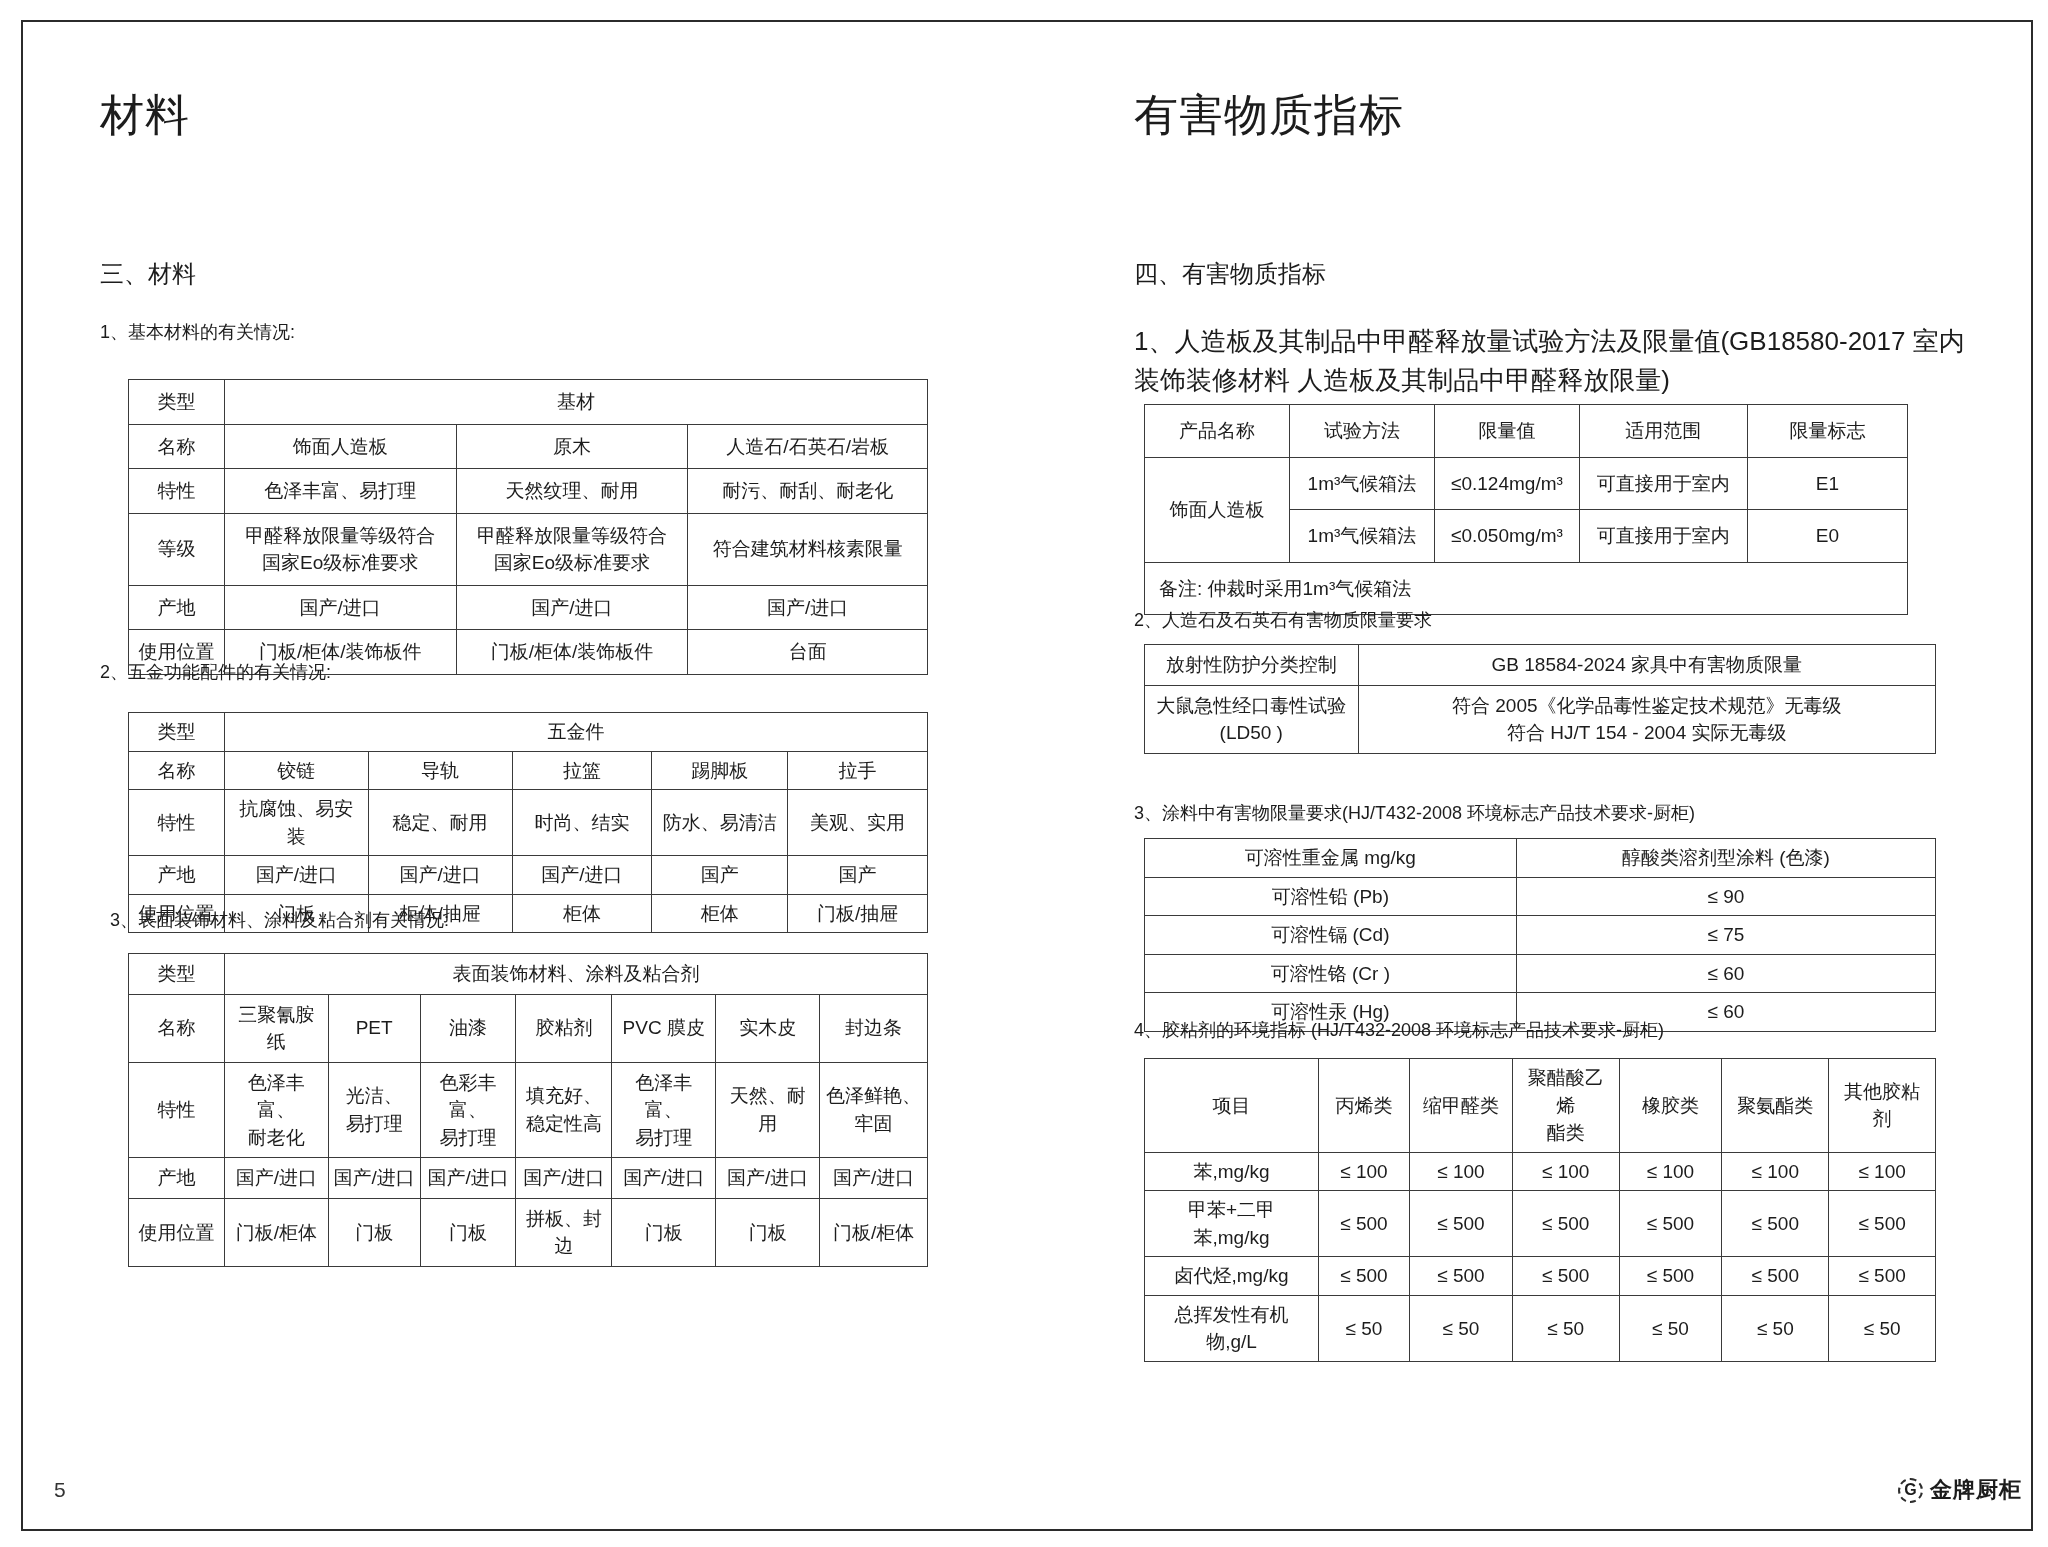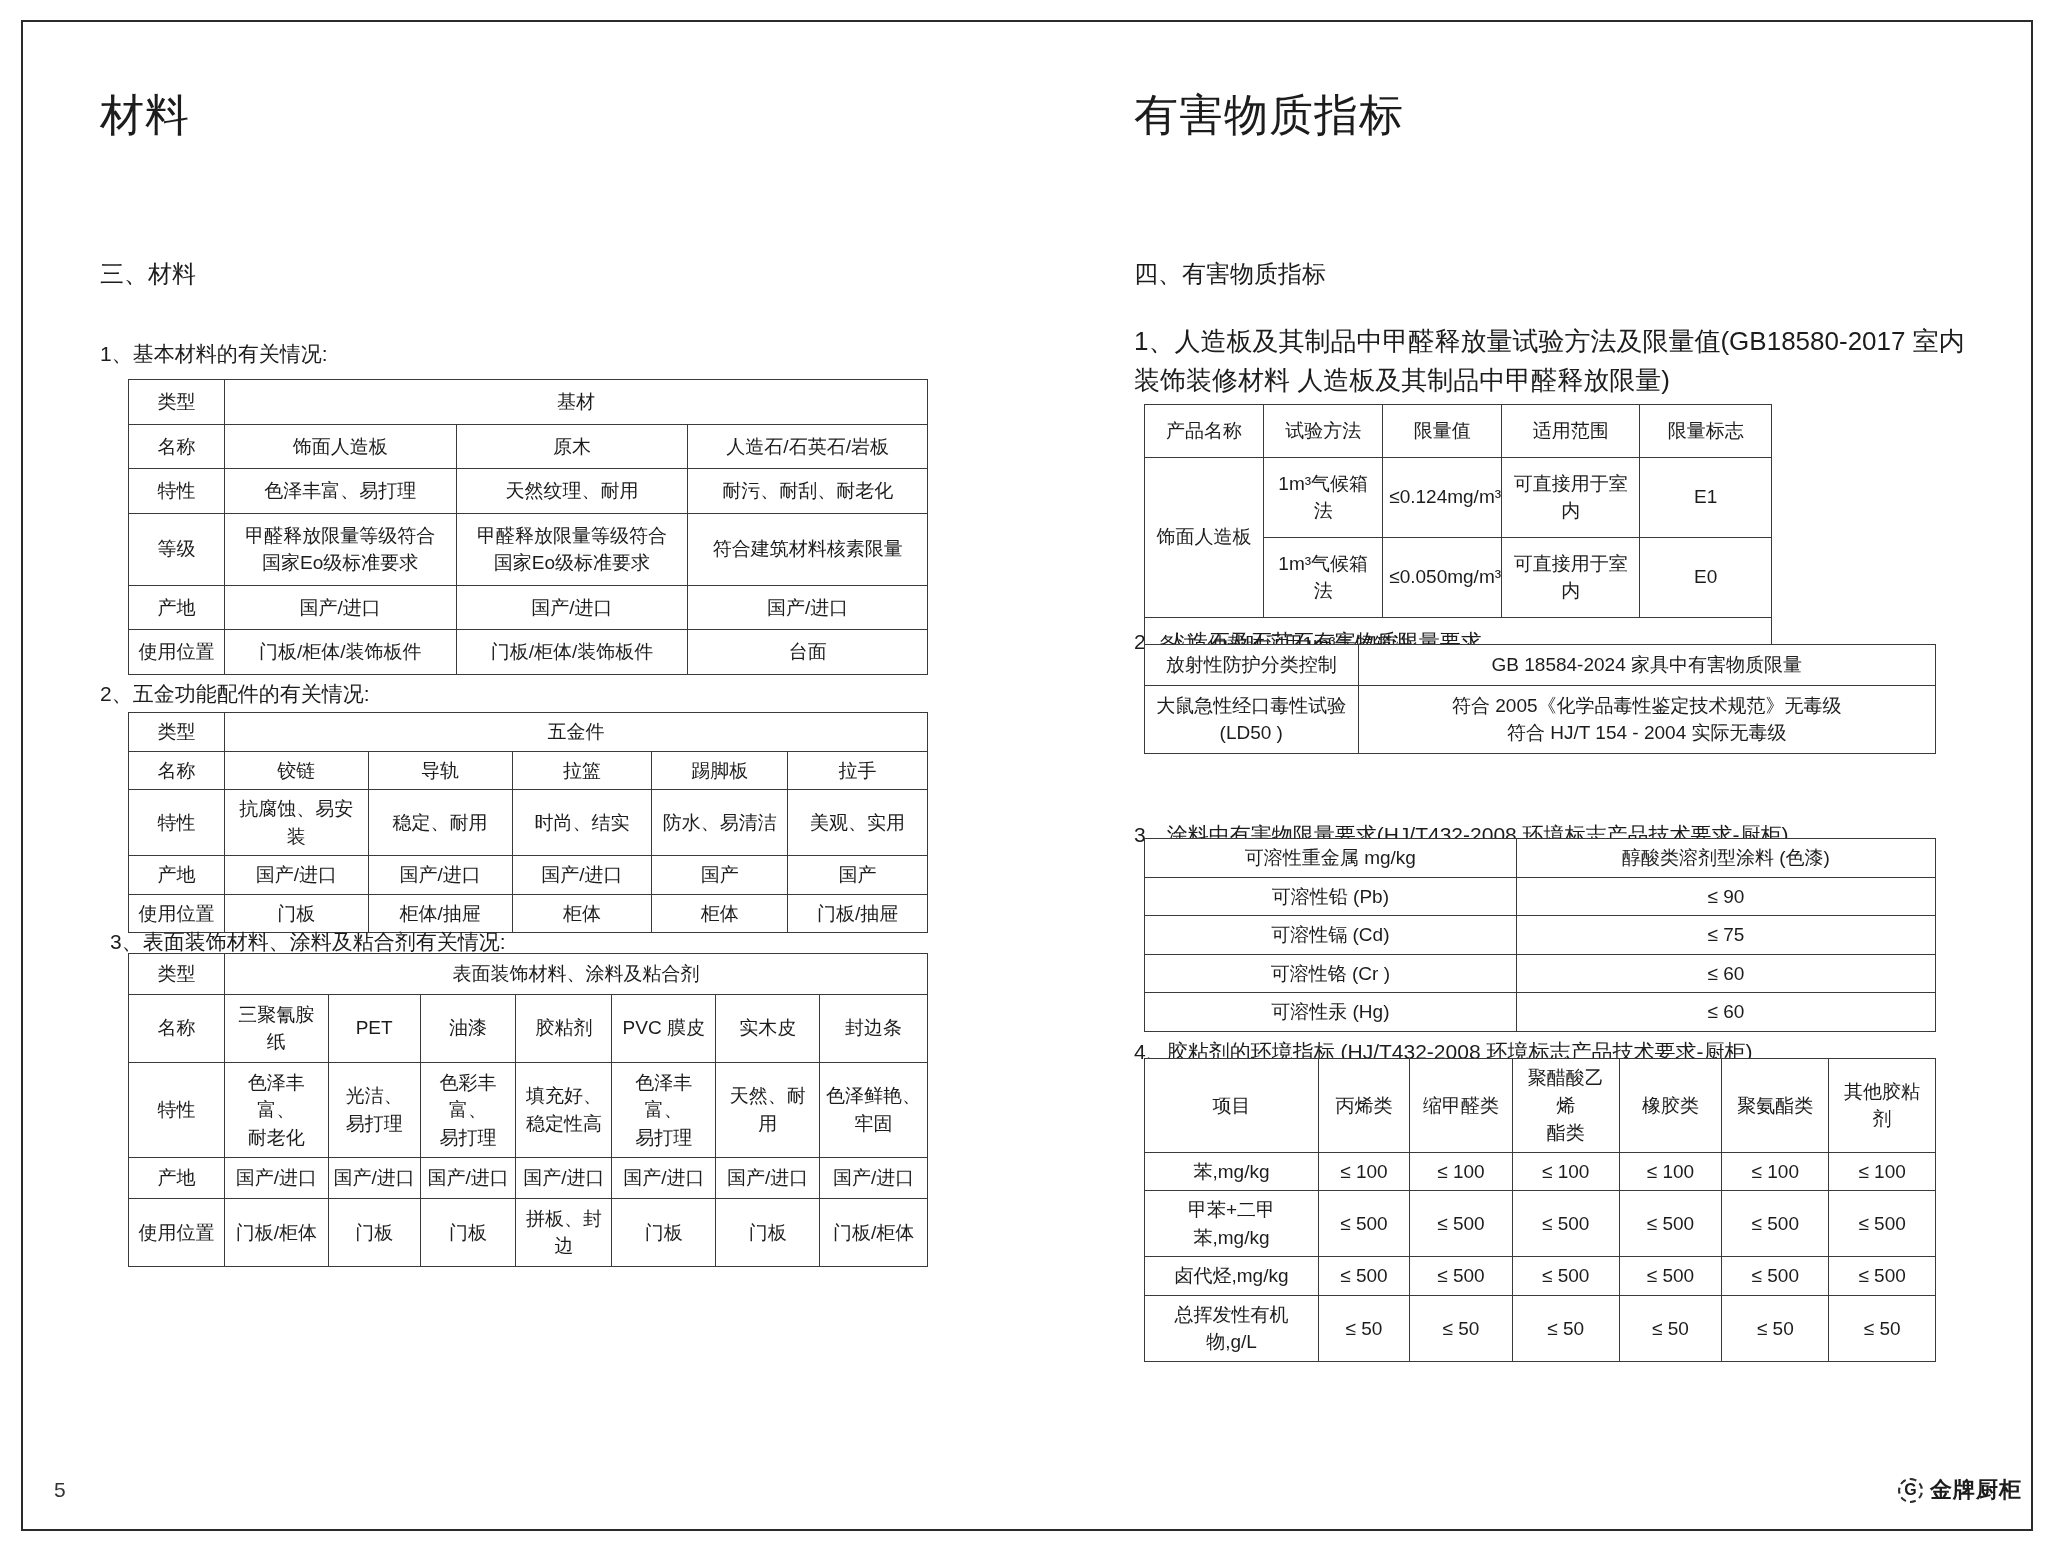--- a/index.html
+++ b/index.html
@@ -5,21 +5,21 @@
   html,body { margin:0; padding:0; background:#ffffff; }
   .canvas {
     position:relative; width:2048px; height:1547px; background:#ffffff;
     font-family:"Liberation Sans","DejaVu Sans",sans-serif; color:#1c1c1c;
     overflow:hidden;
   }
   .page-border { position:absolute; left:21px; top:20px; width:2012px; height:1511px;
     border:2px solid #2b2b2b; box-sizing:border-box; }
   .big-title { position:absolute; font-size:44px; font-weight:500; letter-spacing:1px; white-space:nowrap; }
   .section-title { position:absolute; font-size:24px; white-space:nowrap; }
-  .block-heading { position:absolute; font-size:21px; white-space:nowrap;margin-top:20px; }
+  .block-heading { position:absolute; font-size:18px; white-space:nowrap; }
   .para { position:absolute; font-size:26px; line-height:39px; }
   .doc-table { position:absolute; border-collapse:collapse; table-layout:fixed; background:#fff; }
   .doc-table td {
     border:1.5px solid #3a3a3a; text-align:center; vertical-align:middle;
     font-size:19px; line-height:1.45; padding:8px 6px; white-space:pre-line;
     overflow:hidden;
   }
   .t2 td, .t6 td, .t7 td { padding:5px 6px; }
   .t3 td { padding:6px 4px; }
   .t4 td { padding:12px 6px; }
@@ -202,21 +202,21 @@
           <td>门板</td>
           <td>门板/柜体</td>
         </tr>
       </tbody>
     </table>
 
   <div class="big-title" style="left:1134px; top:86px;">有害物质指标</div>
   <div class="section-title" style="left:1134px; top:258px;">四、有害物质指标</div>
 
   <div class="para" style="left:1134px; top:322px; width:838px;">1、人造板及其制品中甲醛释放量试验方法及限量值(GB18580-2017 室内装饰装修材料 人造板及其制品中甲醛释放限量)</div>
-  <table class="doc-table t4" style="left:1144px; top:404px; width:628px;border-radius:7px;">
+  <table class="doc-table t4" style="left:1144px; top:404px; width:764px;border-radius:7px;">
       <colgroup>
         <col style="width: 19%;">
         <col style="width: 19%;">
         <col style="width: 19%;">
         <col style="width: 22%;">
         <col style="width: 21%;">
       </colgroup>
       <tbody>
         <tr>
           <td>产品名称</td>

